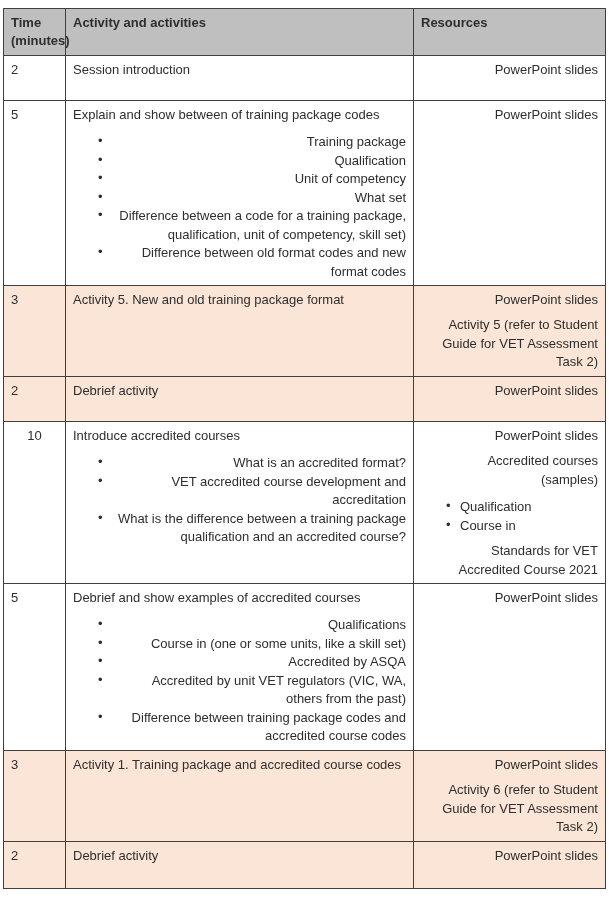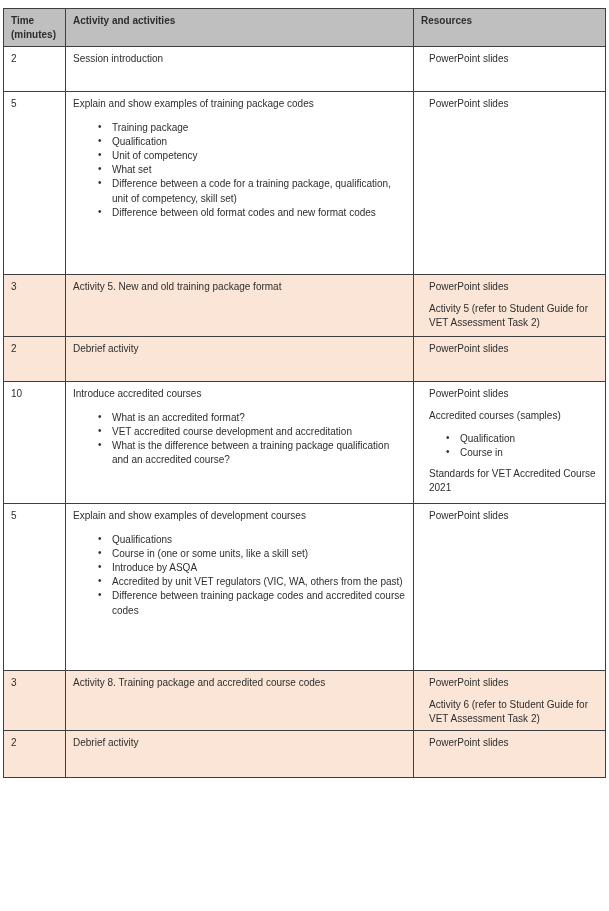--- a/index.html
+++ b/index.html
@@ -15,44 +15,44 @@
 
   table.session-plan {
     border-collapse: collapse;
     table-layout: fixed;
     width: 602px;
   }
   .session-plan th, .session-plan td {
     border: 1px solid var(--border, #3f3f3f);
     vertical-align: top;
     padding: 5px 7px 4px 7px;
-    font-size: 10px;
+    font-size: 13px;
     line-height: 1.42;
     text-align: left;
   }
   .session-plan th {
     background: var(--header-bg, #bfbfbf);
     font-weight: bold;
     height: 38px;
   }
   col.c-time { width: 62px; }
   col.c-content { width: 348px; }
   col.c-resources { width: 192px; }
 
   tr.bg-peach td { background: var(--peach, #fbe5d6); }
 
   .cell-p { margin: 0; }
-  .res-p { margin: 0 0 7px 8px; }
+  .res-p { margin: 0 0 7px 8px; text-align: right; }
   .res-p:last-child { margin-bottom: 0; }
 
   ul.bullets {
     list-style: none;
     margin: 9px 0 7px 25px;
   }
-  ul.bullets:last-child { margin-bottom: 0; }
+  ul.bullets:last-child { margin-bottom: 0; text-align: right; }
   ul.bullets li {
     position: relative;
     padding-left: 14px;
   }
   ul.bullets li::before {
     content: "\2022";
     position: absolute;
     left: 0;
     top: -1px;
   }
@@ -84,21 +84,21 @@
           </td>
           <td>
             <p class="res-p">PowerPoint slides</p>
           </td>
         </tr>
         <tr>
           <td style="height: 183px;">
             <p class="cell-p">5</p>
           </td>
           <td>
-            <p class="cell-p">Explain and show examples of training package codes</p>
+            <p class="cell-p">Explain and show between of training package codes</p>
             <ul class="bullets">
               <li>Training package</li>
               <li>Qualification</li>
               <li>Unit of competency</li>
               <li>What set</li>
               <li>Difference between a code for a training package, qualification, unit of competency, skill set)</li>
               <li>Difference between old format codes and new format codes</li>
             </ul>
           </td>
           <td>
@@ -122,21 +122,21 @@
             <p class="cell-p">2</p>
           </td>
           <td>
             <p class="cell-p">Debrief activity</p>
           </td>
           <td>
             <p class="res-p">PowerPoint slides</p>
           </td>
         </tr>
         <tr>
-          <td style="height: 122px;">
+          <td style="height: 122px; text-align: center;">
             <p class="cell-p">10</p>
           </td>
           <td>
             <p class="cell-p">Introduce accredited courses</p>
             <ul class="bullets">
               <li>What is an accredited format?</li>
               <li>VET accredited course development and accreditation</li>
               <li>What is the difference between a training package qualification and an accredited course?</li>
             </ul>
           </td>
@@ -148,39 +148,39 @@
               <li>Course in</li>
             </ul>
             <p class="res-p">Standards for VET Accredited Course 2021</p>
           </td>
         </tr>
         <tr>
           <td style="height: 167px;">
             <p class="cell-p">5</p>
           </td>
           <td>
-            <p class="cell-p">Explain and show examples of development courses</p>
+            <p class="cell-p">Debrief and show examples of accredited courses</p>
             <ul class="bullets">
               <li>Qualifications</li>
               <li>Course in (one or some units, like a skill set)</li>
-              <li>Introduce by ASQA</li>
+              <li>Accredited by ASQA</li>
               <li>Accredited by unit VET regulators (VIC, WA, others from the past)</li>
               <li>Difference between training package codes and accredited course codes</li>
             </ul>
           </td>
           <td>
             <p class="res-p">PowerPoint slides</p>
           </td>
         </tr>
         <tr class="bg-peach">
           <td style="height: 58px;">
             <p class="cell-p">3</p>
           </td>
           <td>
-            <p class="cell-p">Activity 8. Training package and accredited course codes</p>
+            <p class="cell-p">Activity 1. Training package and accredited course codes</p>
           </td>
           <td>
             <p class="res-p">PowerPoint slides</p>
             <p class="res-p">Activity 6 (refer to Student Guide for VET Assessment Task 2)</p>
           </td>
         </tr>
         <tr class="bg-peach">
           <td style="height: 47px;">
             <p class="cell-p">2</p>
           </td>

